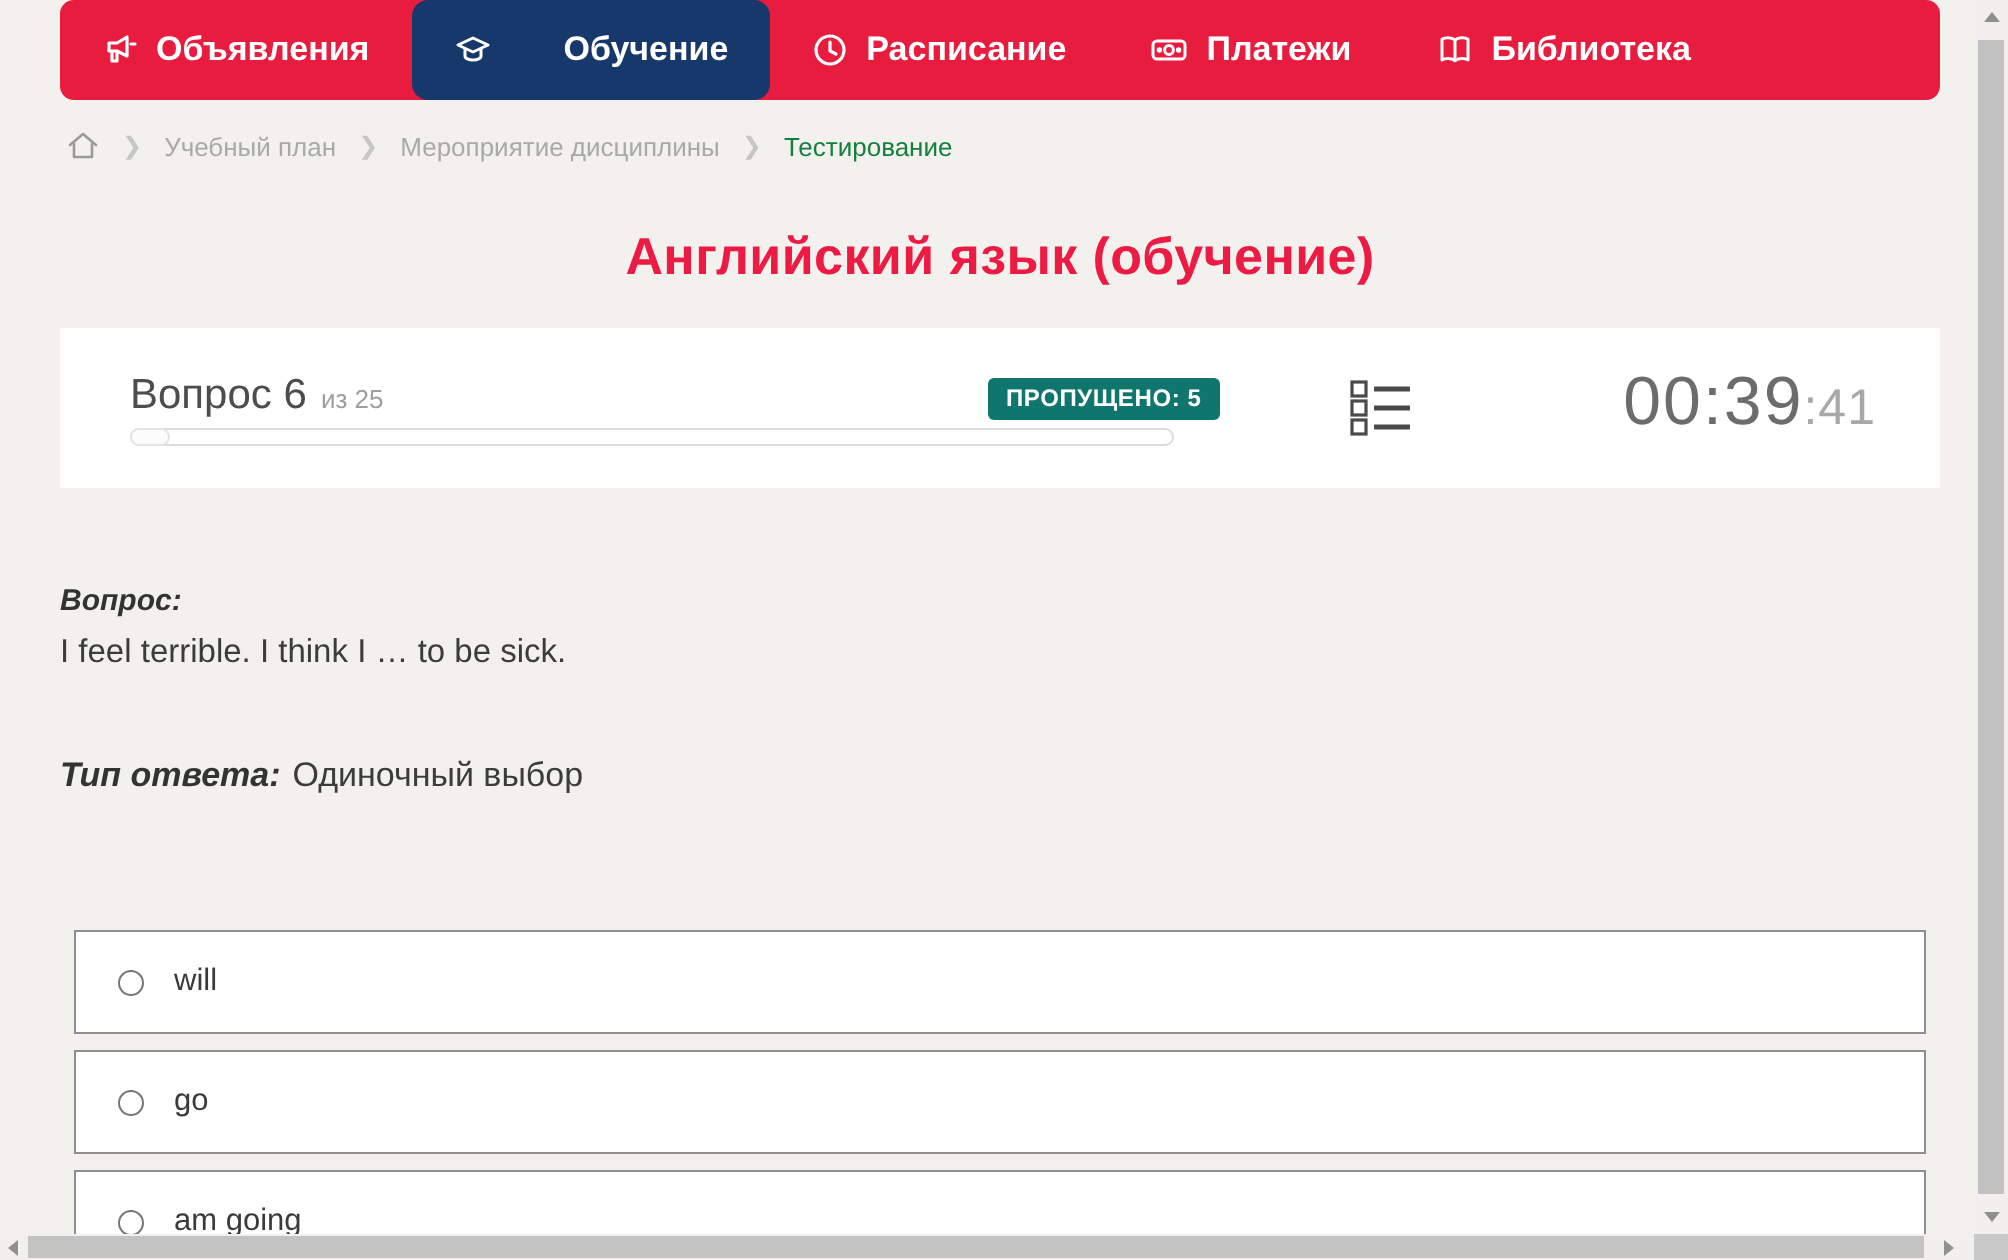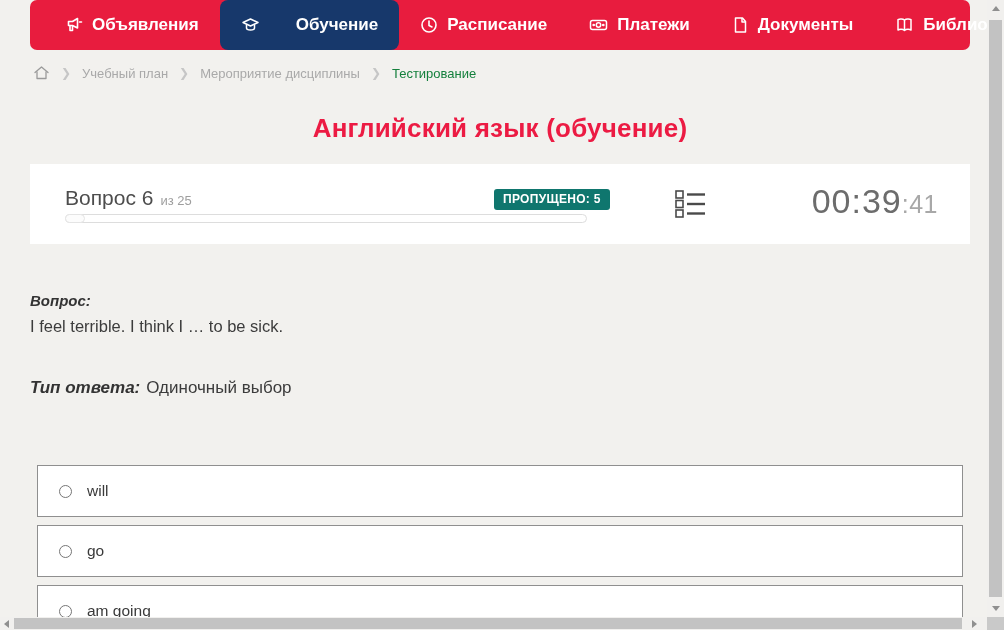--- a/index.html
+++ b/index.html
@@ -7,21 +7,21 @@
   body {
     position:relative;
     background:#f2f1ee;
     font-family:"Liberation Sans", sans-serif;
     overflow:hidden;
   }
   
   .navbar {
     position:absolute; left:30px; top:0; width:940px; height:50px;
     background:#e81c3e; border-radius:7px;
-    display:flex; align-items:stretch; padding-left:14px;
+    display:flex; align-items:stretch; 
   }
   .nav-item {
     display:flex; align-items:center; gap:9px;
     padding:0 21px; color:#fff; font-size:17px; font-weight:bold;
     text-decoration:none; cursor:pointer; white-space:nowrap;
   }
   .nav-item.active { background:#17386b; border-radius:8px;gap:36px; }
   .nav-icon { display:flex; align-items:center; }
   .nav-icon svg { display:block; }
   
@@ -164,29 +164,20 @@
   <a class="nav-item">
     <span class="nav-icon">
       <svg width="19" height="18" viewBox="0 0 19 18" fill="none" stroke="#fff" stroke-width="1.5">
         <rect x="1.5" y="4.5" width="16" height="9" rx="2"></rect>
         <circle cx="9.5" cy="9" r="2.2"></circle>
         <circle cx="4.7" cy="9" r="0.6" fill="#fff"></circle>
         <circle cx="14.3" cy="9" r="0.6" fill="#fff"></circle>
       </svg>
     </span>
     <span>Платежи</span>
-  </a>
-  <a class="nav-item">
-    <span class="nav-icon">
-      <svg width="17" height="18" viewBox="0 0 17 18" fill="none" stroke="#fff" stroke-width="1.5">
-        <path d="M3.5 2 L10.5 2 L13.5 5.5 L13.5 16 L3.5 16 Z" stroke-linejoin="round"></path>
-        <path d="M10 2 L10 6 L13.5 6" stroke-linejoin="round"></path>
-      </svg>
-    </span>
-    <span>Документы</span>
   </a>
   <a class="nav-item">
     <span class="nav-icon">
       <svg width="19" height="18" viewBox="0 0 19 18" fill="none" stroke="#fff" stroke-width="1.5">
         <path d="M9.5 4 C7.8 2.6 4.6 2.6 3 3.6 L3 14 C4.6 13 7.8 13 9.5 14.4 C11.2 13 14.4 13 16 14 L16 3.6 C14.4 2.6 11.2 2.6 9.5 4 Z" stroke-linejoin="round"></path>
         <path d="M9.5 4 L9.5 14.4"></path>
       </svg>
     </span>
     <span>Библиотека</span>
 

